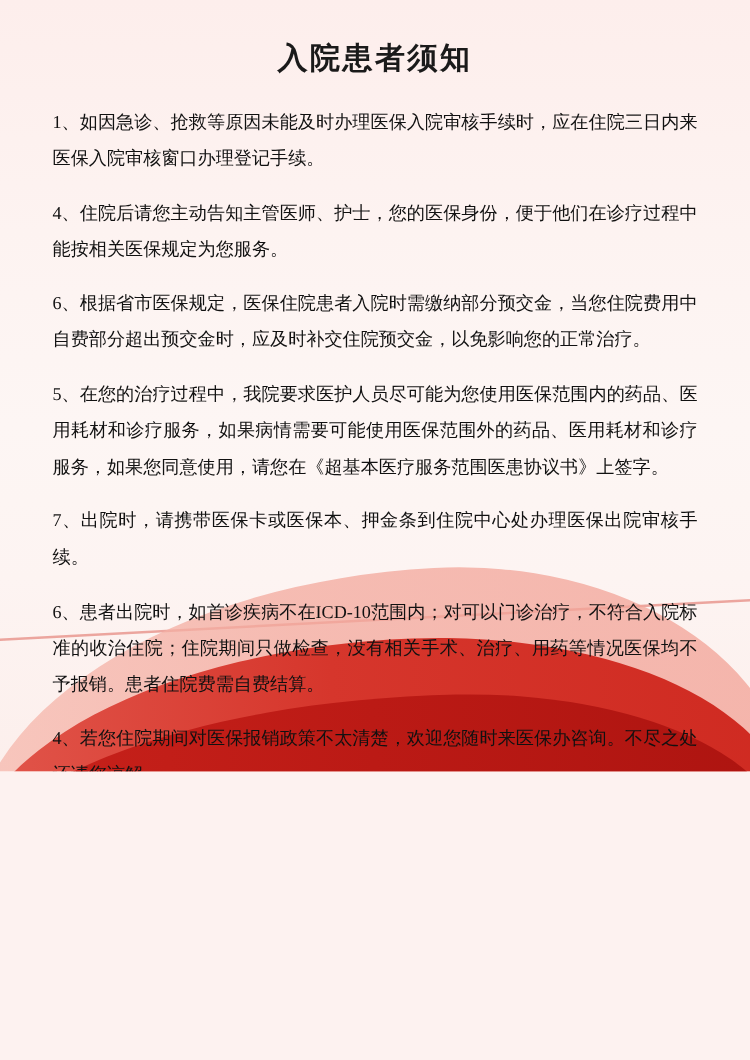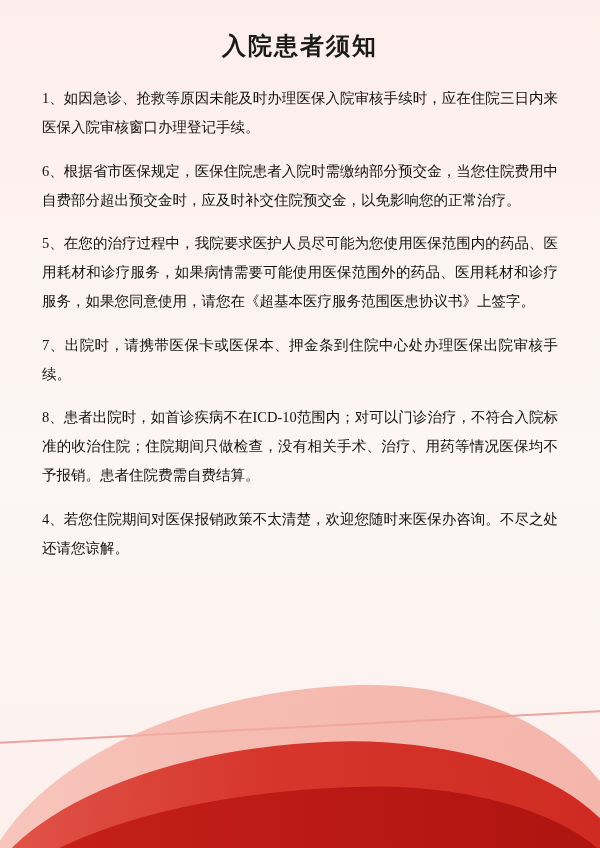--- a/index.html
+++ b/index.html
@@ -9,21 +9,21 @@
   body {
     width: 600px;
     height: 848px;
     font-family: "Liberation Serif", "DejaVu Serif", serif;
     background: #fdf2f0;
     overflow: hidden;
   }
   .page {
     position: relative;
     width: 600px;
-    height: 848px;
+    height: 617px;
     background: linear-gradient(180deg, #fdeeec 0%, #fdf3f1 30%, #fdf6f4 55%, #fdf4f2 75%, #fcefec 100%);
     overflow: hidden;
     box-sizing: border-box;
   }
   
   .swoosh {
     position: absolute;
     left: -5%;
     width: 110%;
     pointer-events: none;
@@ -88,24 +88,25 @@
 </style>
 </head>
 <body>
 
 <div class="page">
 
   <div class="content">
     <div class="doc-title">入院患者须知</div>
 
     <p class="clause">1、如因急诊、抢救等原因未能及时办理医保入院审核手续时，应在住院三日内来医保入院审核窗口办理登记手续。</p>
+    <p class="clause">4、住院后请您主动告知主管医师、护士，您的医保身份，便于他们在诊疗过程中能按相关医保规定为您服务。</p>
     <p class="clause">6、根据省市医保规定，医保住院患者入院时需缴纳部分预交金，当您住院费用中自费部分超出预交金时，应及时补交住院预交金，以免影响您的正常治疗。</p>
     <p class="clause">5、在您的治疗过程中，我院要求医护人员尽可能为您使用医保范围内的药品、医用耗材和诊疗服务，如果病情需要可能使用医保范围外的药品、医用耗材和诊疗服务，如果您同意使用，请您在《超基本医疗服务范围医患协议书》上签字。</p>
     <p class="clause">7、出院时，请携带医保卡或医保本、押金条到住院中心处办理医保出院审核手续。</p>
-    <p class="clause">8、患者出院时，如首诊疾病不在ICD-10范围内；对可以门诊治疗，不符合入院标准的收治住院；住院期间只做检查，没有相关手术、治疗、用药等情况医保均不予报销。患者住院费需自费结算。</p>
+    <p class="clause">6、患者出院时，如首诊疾病不在ICD-10范围内；对可以门诊治疗，不符合入院标准的收治住院；住院期间只做检查，没有相关手术、治疗、用药等情况医保均不予报销。患者住院费需自费结算。</p>
     <p class="clause">4、若您住院期间对医保报销政策不太清楚，欢迎您随时来医保办咨询。不尽之处还请您谅解。</p>
 
     <div class="bottom-spacer"></div>
   </div>
 
   <div class="swoosh-line"></div>
   <div class="swoosh swoosh-1"></div>
   <div class="swoosh swoosh-2"></div>
   <div class="swoosh swoosh-3"></div>
 

